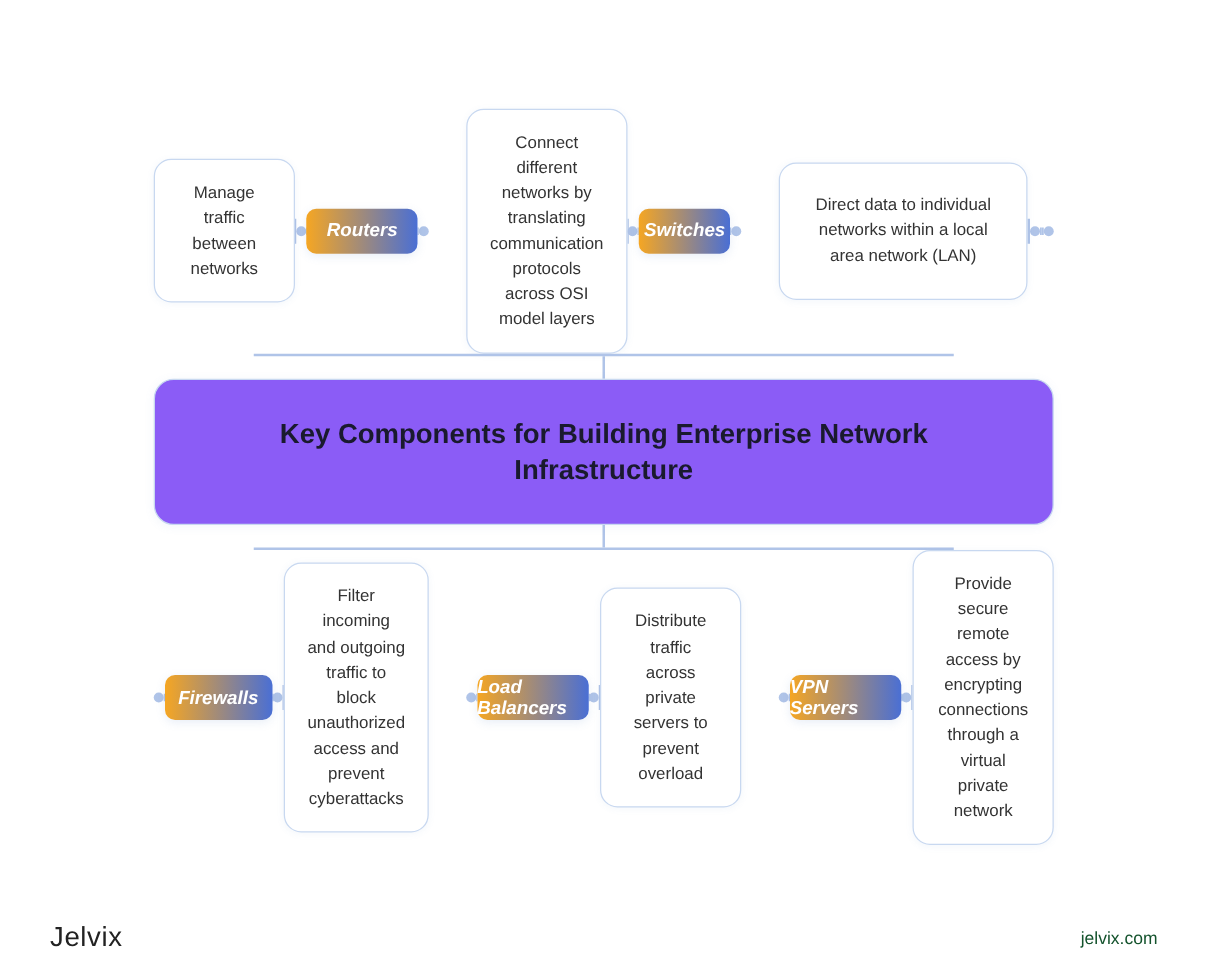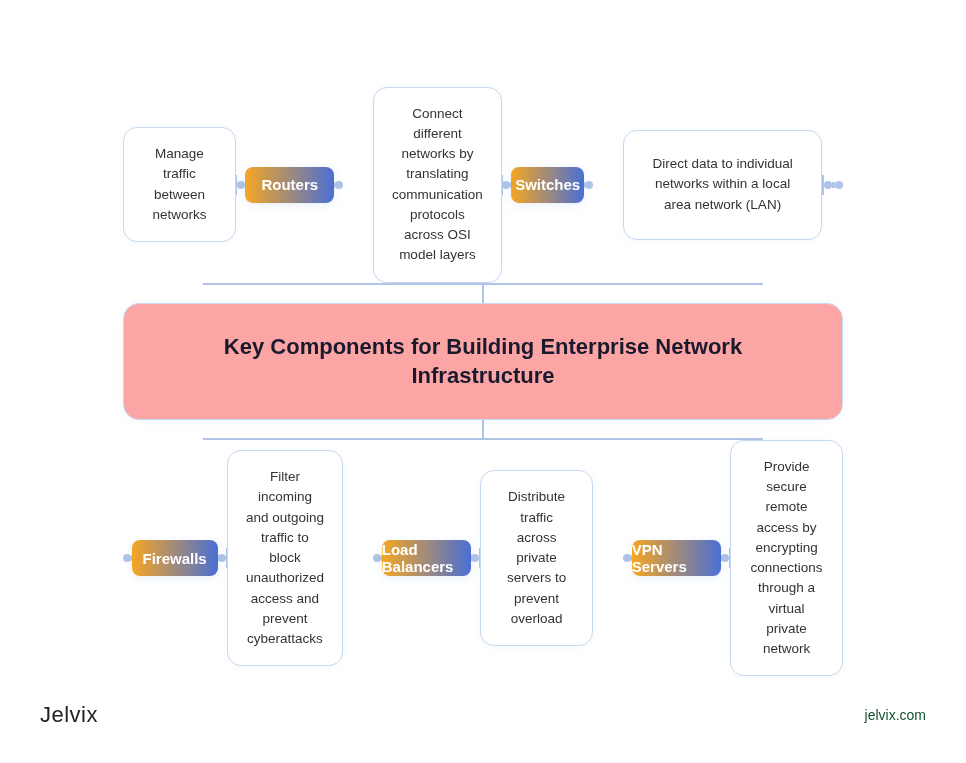--- a/index.html
+++ b/index.html
@@ -45,31 +45,32 @@
 
     .label-badge {
       width: 240px;
       height: 36px;
       border-radius: 8px;
       display: flex;
       align-items: center;
       justify-content: center;
       font-size: 15px;
       font-weight: 700;
+      font-style: italic;
       color: #fff;
       background: linear-gradient(90deg, #f5a623 0%, #4a6fd4 100%);
       box-shadow: 0 2px 8px rgba(100,140,200,0.15);
       position: relative;
     }
 
     
     .center-box {
       border: 1.5px solid #c8d8f0;
       border-radius: 16px;
-      background: #fca5a5;
+      background: #8b5cf6;
       display: flex;
       align-items: center;
       justify-content: center;
       text-align: center;
       padding: 28px 40px;
       width: 720px;
       box-shadow: 0 1px 8px rgba(100,140,200,0.08);
       position: relative;
     }
 
@@ -99,21 +100,21 @@
 
     .col {
       width: 220px;
       display: flex;
       align-items: center;
     }
 
     
     .footer {
       position: absolute;
-      bottom: 35px;
+      bottom: 0;
       left: 40px;
       right: 40px;
       display: flex;
       justify-content: space-between;
       align-items: center;
     }
 
     .footer-brand {
       font-size: 22px;
       font-weight: 300;

